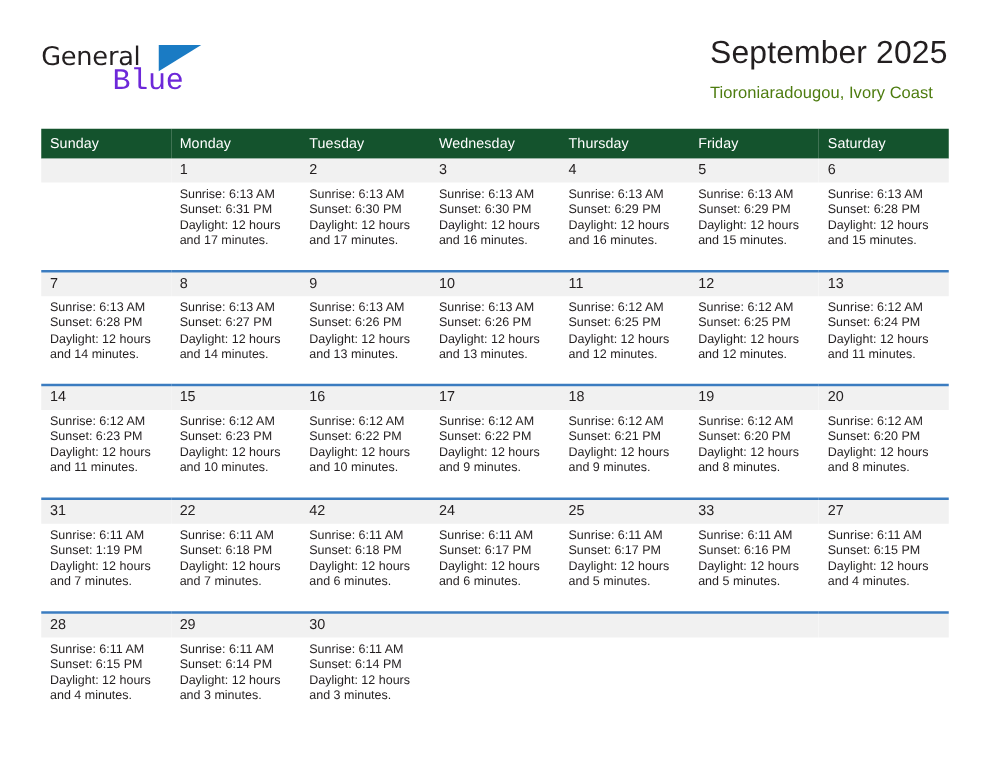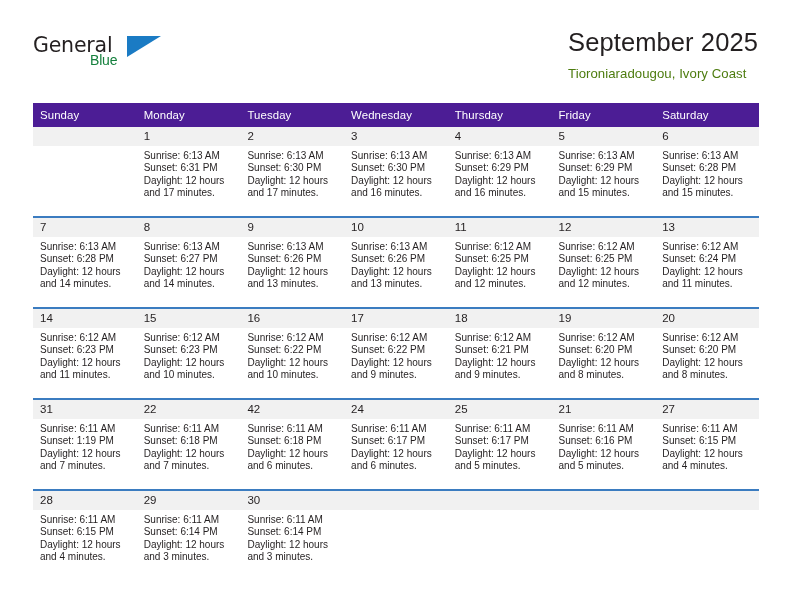--- a/index.html
+++ b/index.html
@@ -41,24 +41,24 @@
     top: 0;
     font-size: 20.5px;
     letter-spacing: -0.2px;
     color: #231f20;
     font-family: "DejaVu Sans", sans-serif;
   }
   .logo-blue {
     position: absolute;
     left: 57px;
     top: 19px;
-    font-size: 14px;
+    font-size: 24px;
     letter-spacing: -0.2px;
-    color: #15803d;
-    font-family: Liberation Sans, sans-serif;
+    color: #6d28d9;
+    font-family: Liberation Mono, monospace;
   }
   .logo-tri {
     position: absolute;
     left: 94px;
     top: 3px;
     width: 0;
     height: 0;
     border-left: 34px solid #1a7bc4;
     border-bottom: 21px solid transparent;
   }
@@ -90,21 +90,21 @@
     left: 33px;
     top: 103px;
     width: 726px;
   }
   table.cal {
     width: 726px;
     border-collapse: collapse;
     table-layout: fixed;
   }
   thead th {
-    background: #4c1d95;
+    background: #14532d;
     color: #ffffff;
     font-weight: normal;
     font-size: 11.4px;
     text-align: left;
     padding: 5px 0 6px 7px;
     letter-spacing: 0.1px;
     height: 13px;
     box-sizing: content-box;
   }
   tbody tr {
@@ -404,21 +404,21 @@
             <td class="">
               <div class="daynum">25</div>
               <div class="details">
                 <div>Sunrise: 6:11 AM</div>
                 <div>Sunset: 6:17 PM</div>
                 <div>Daylight: 12 hours</div>
                 <div>and 5 minutes.</div>
               </div>
             </td>
             <td class="">
-              <div class="daynum">21</div>
+              <div class="daynum">33</div>
               <div class="details">
                 <div>Sunrise: 6:11 AM</div>
                 <div>Sunset: 6:16 PM</div>
                 <div>Daylight: 12 hours</div>
                 <div>and 5 minutes.</div>
               </div>
             </td>
             <td class="">
               <div class="daynum">27</div>
               <div class="details">

